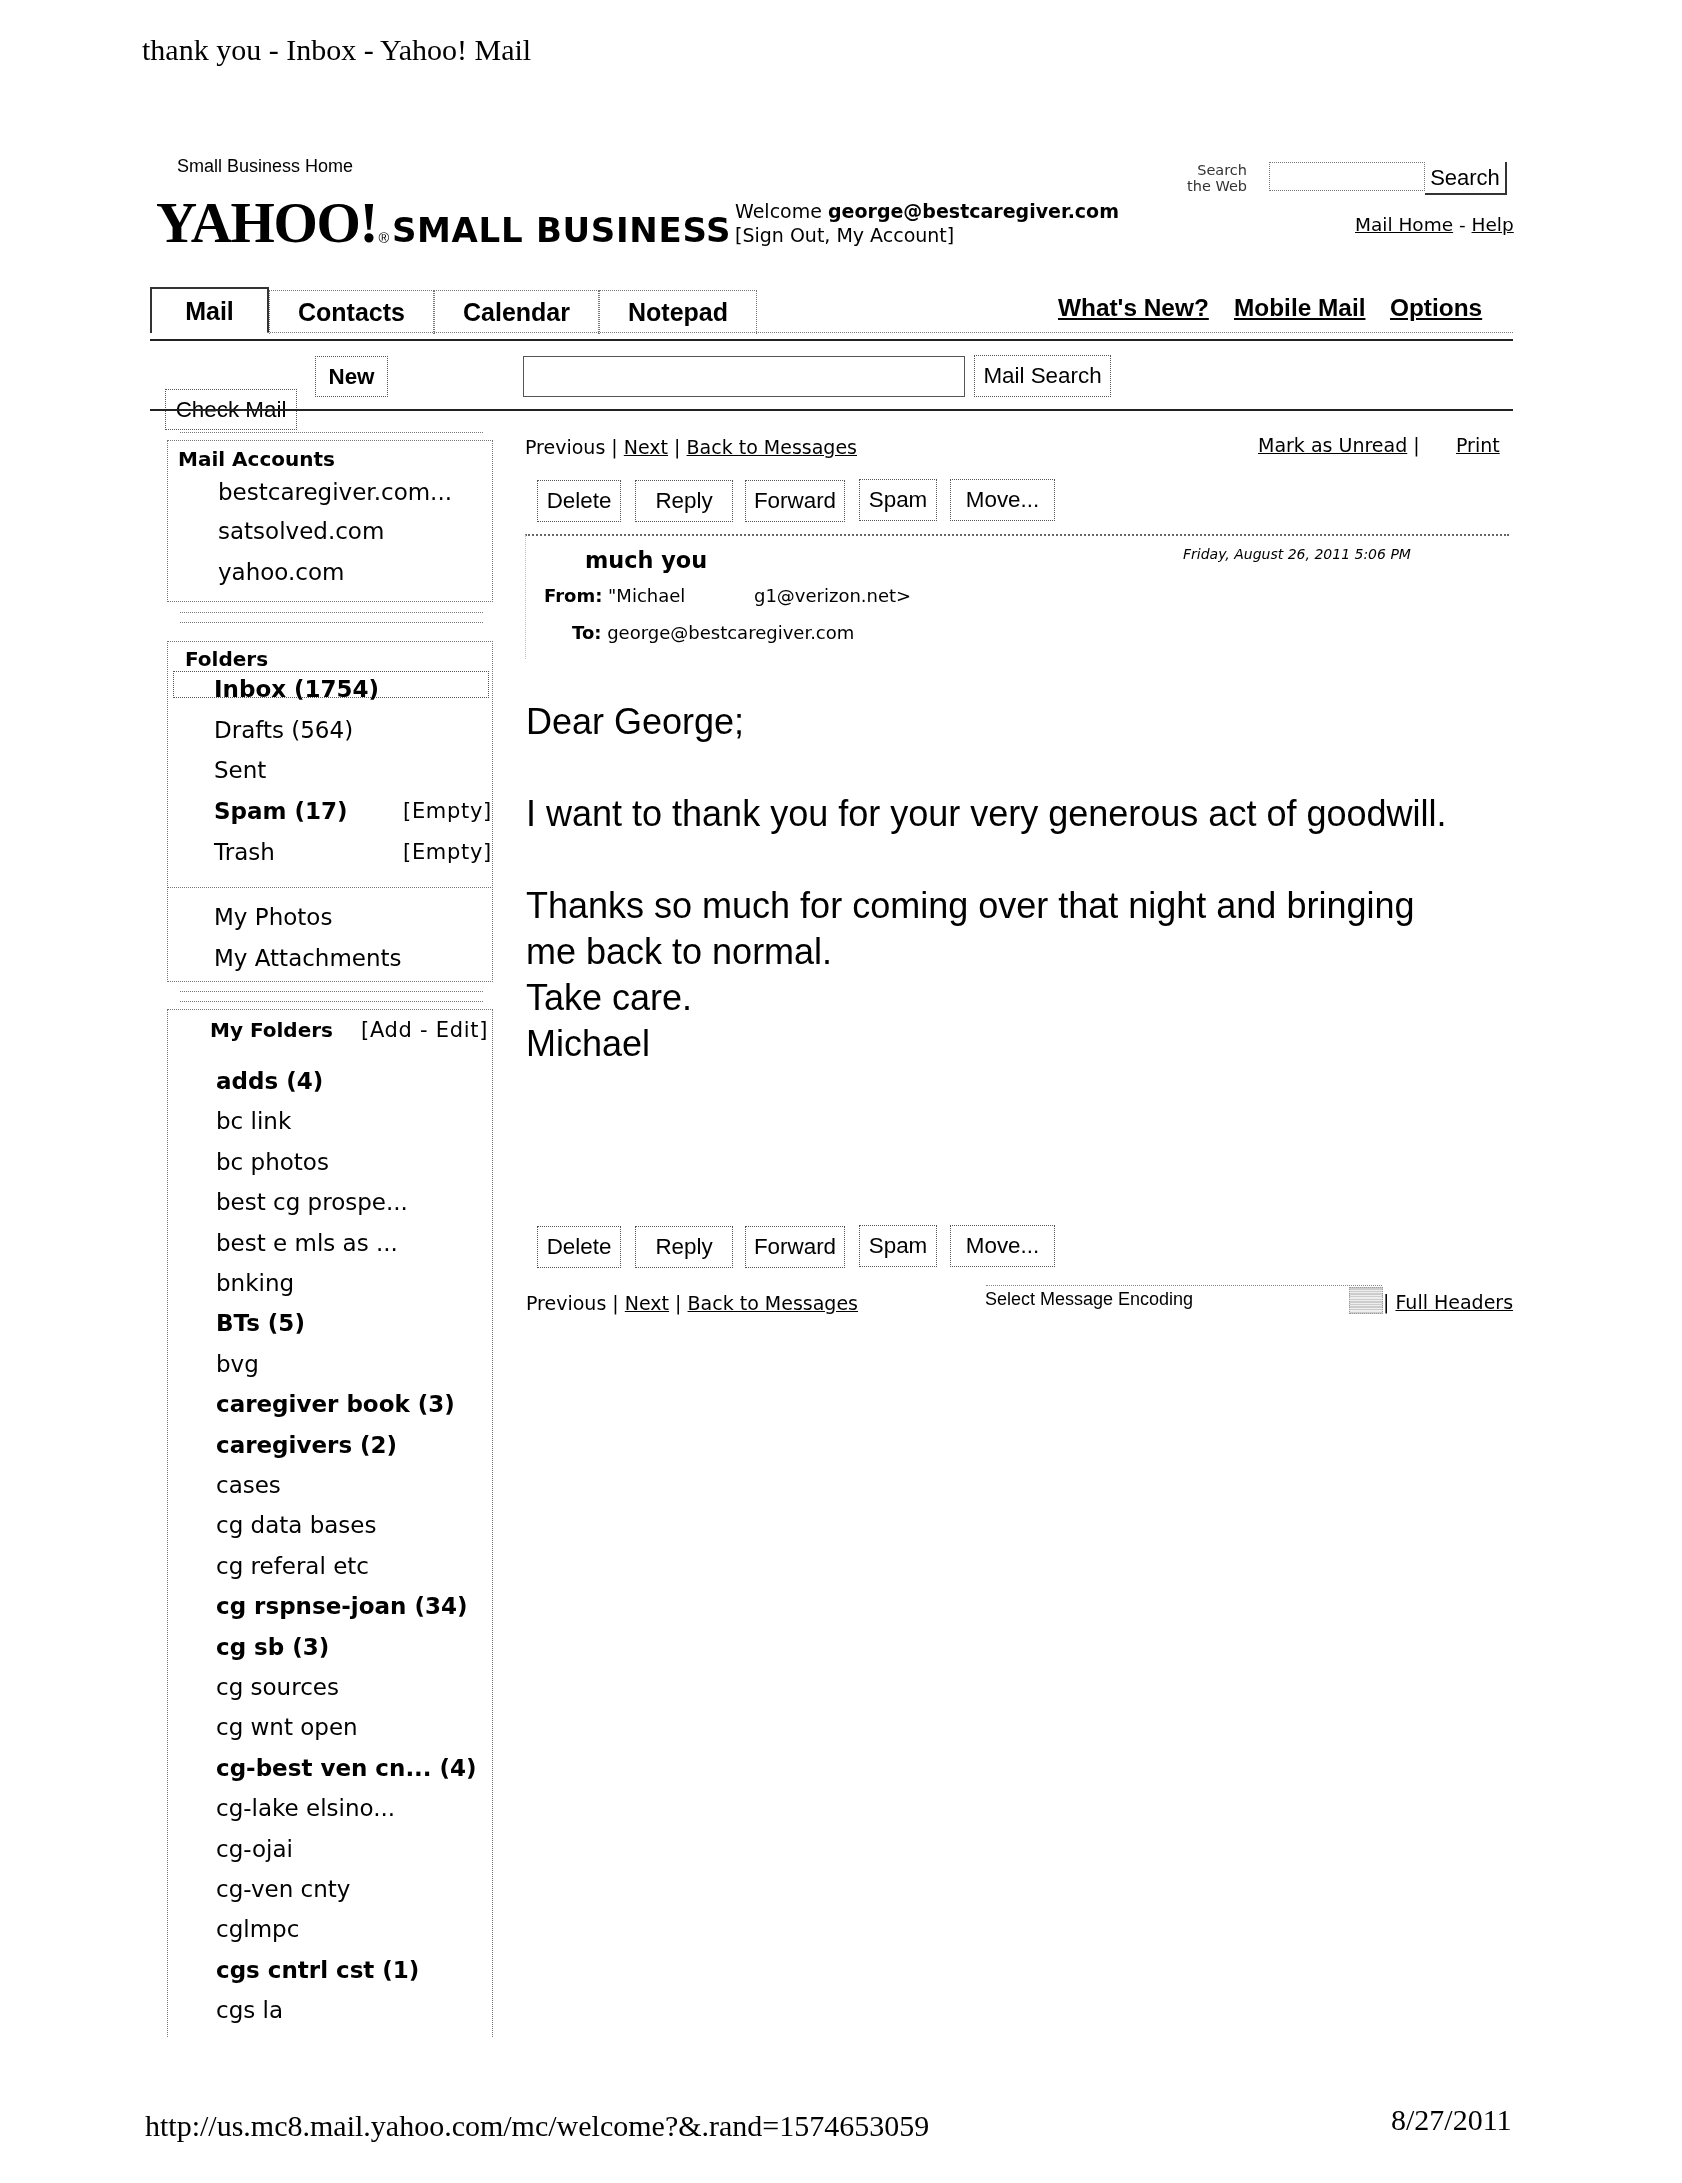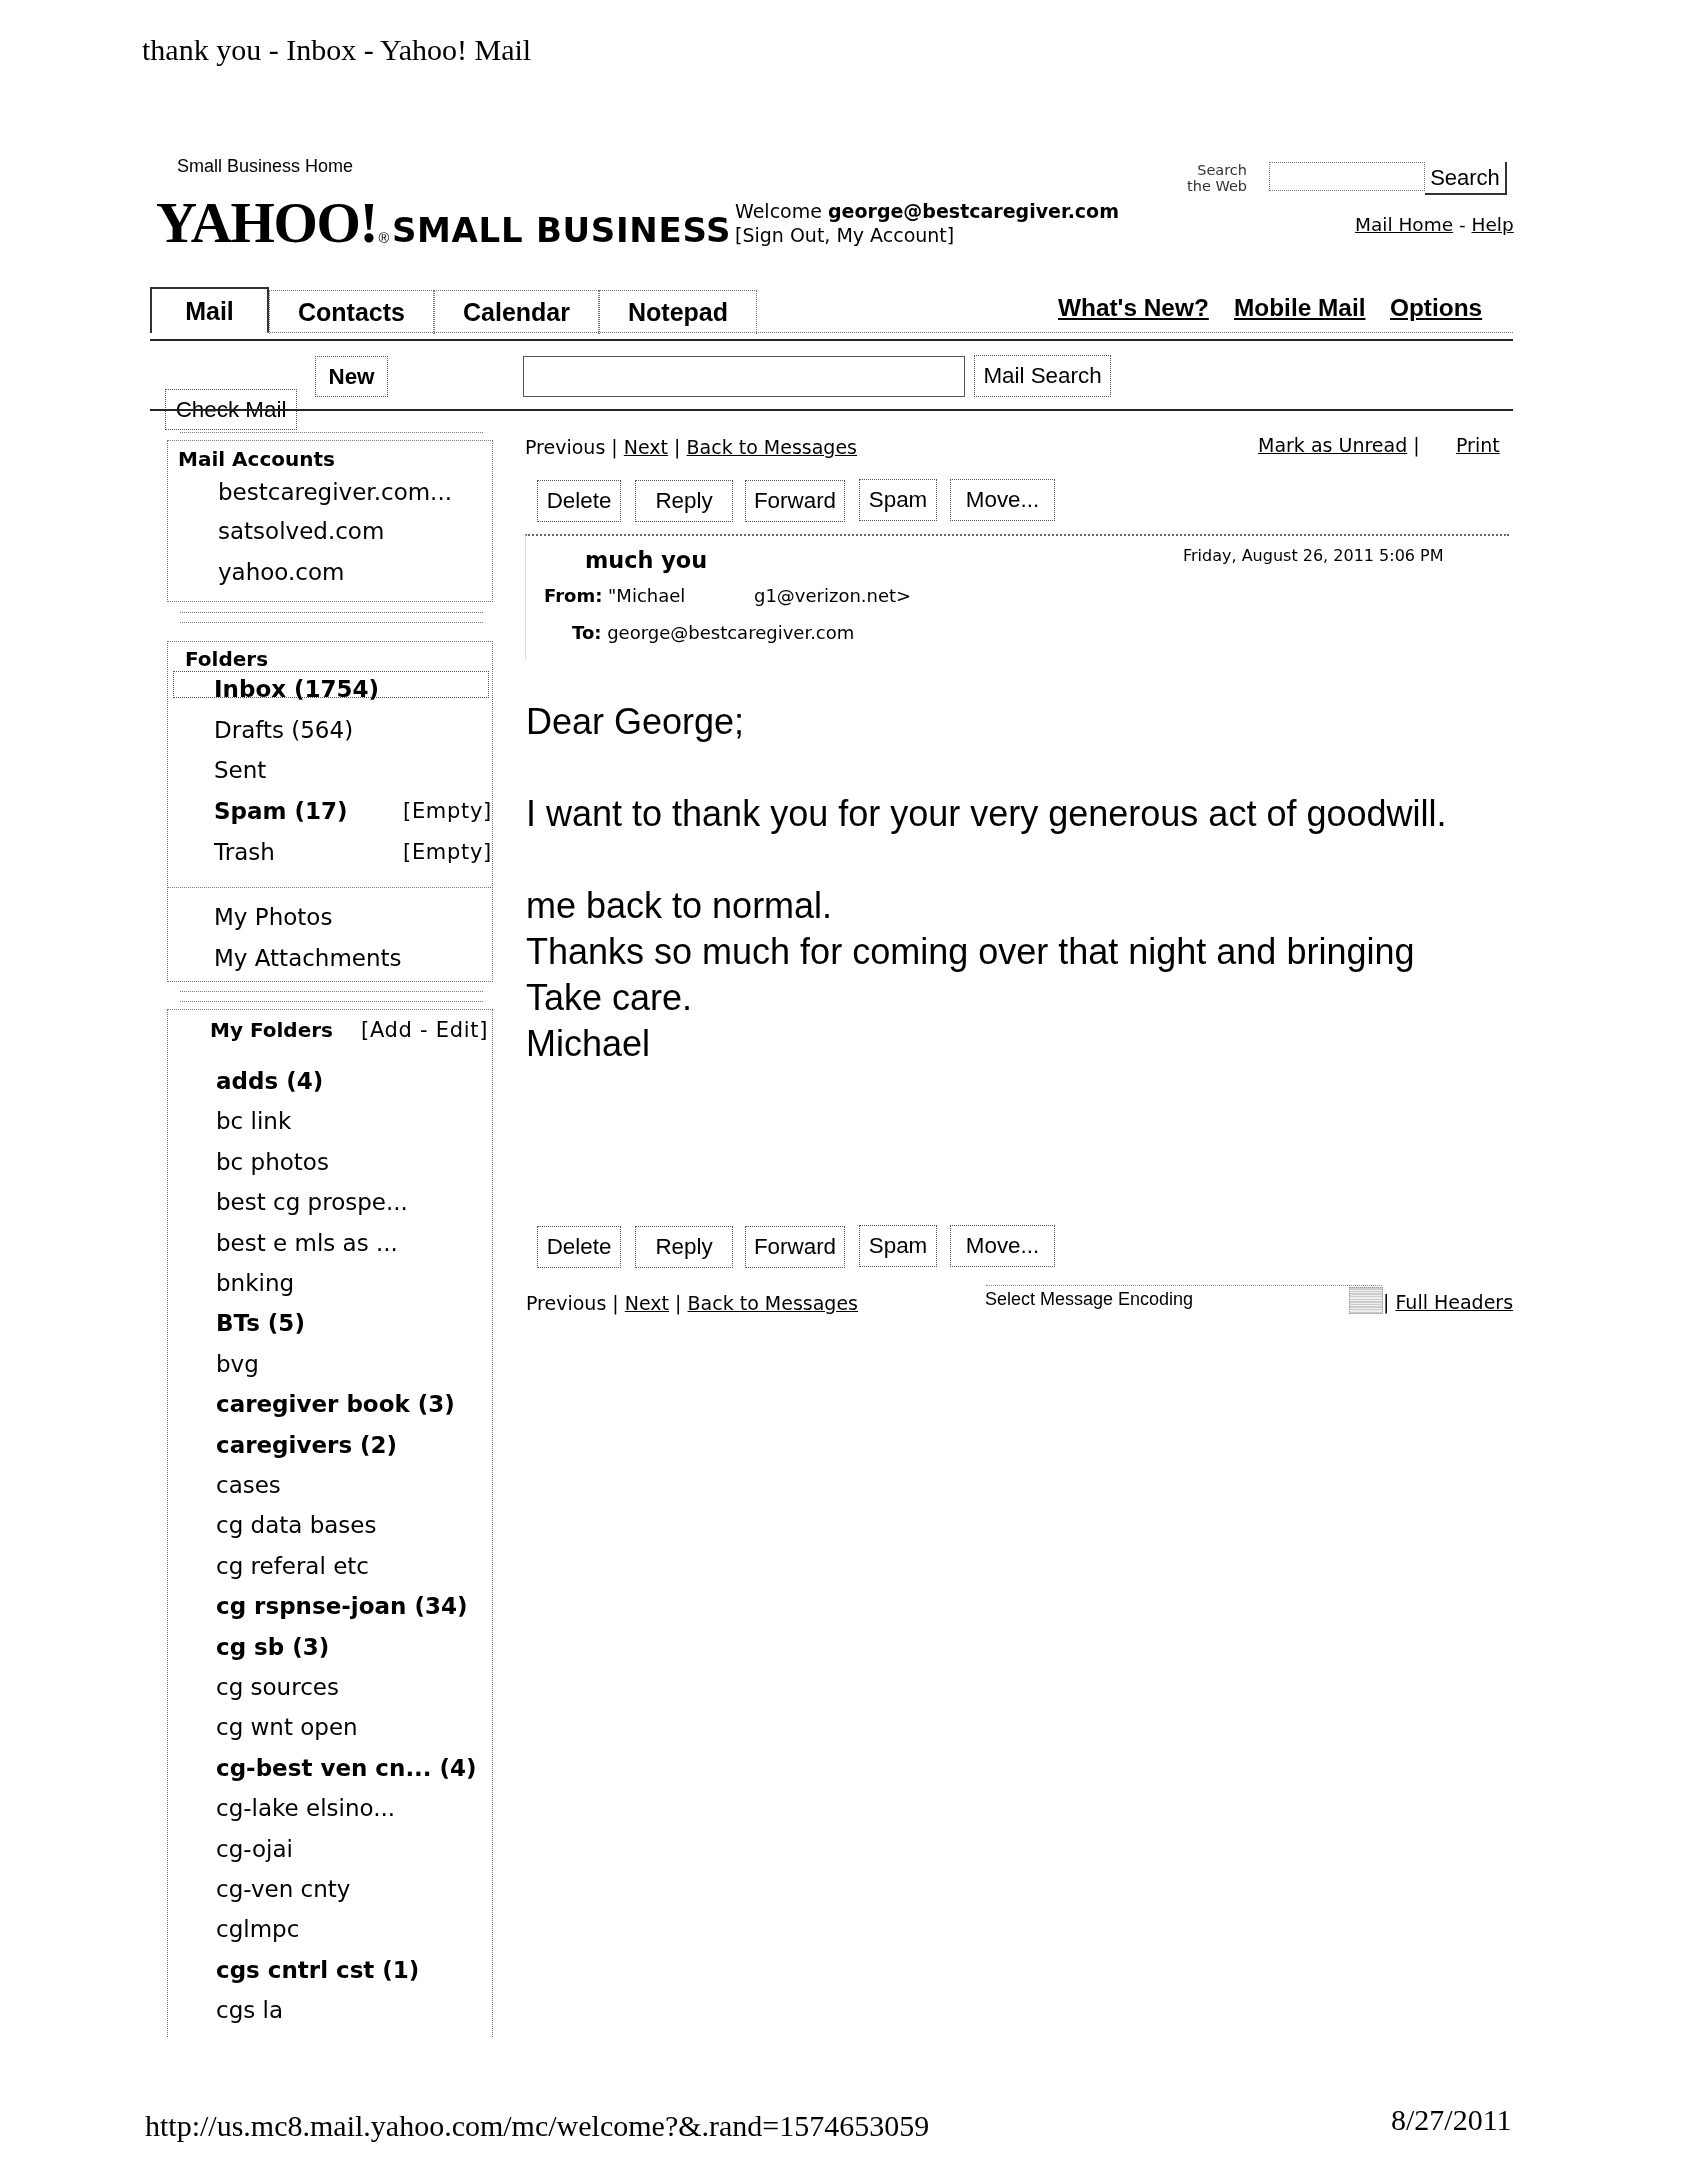--- a/index.html
+++ b/index.html
@@ -168,37 +168,37 @@
 </div>
 
 <div class="btn" style="left:537px;top:480px;width:84px;height:42px;">Delete</div>
 <div class="btn" style="left:635px;top:480px;width:98px;height:42px;">Reply</div>
 <div class="btn" style="left:745px;top:480px;width:100px;height:42px;">Forward</div>
 <div class="btn" style="left:859px;top:479px;width:78px;height:42px;">Spam</div>
 <div class="btn" style="left:950px;top:479px;width:105px;height:42px;">Move...</div>
 
 <div id="msg-header" class="abs"></div>
 <div class="hdr-text" style="left:585px;top:547px;font-size:22.4px;font-weight:bold;">much you</div>
-<div class="hdr-text" style="left:1183px;top:546px;font-size:16px;">Friday, August 26, 2011 5:06 PM</div>
+<div class="hdr-text" style="left:1183px;top:546px;font-size:14px;font-style:italic;">Friday, August 26, 2011 5:06 PM</div>
 <div class="hdr-text" style="left:544px;top:585px;font-size:18px;">
   <b>From:</b>
   <span style="white-space:pre;">"Michael            g1@verizon.net&gt;</span>
 </div>
 <div class="hdr-text" style="left:572px;top:622px;font-size:18px;">
   <b>To:</b>
   <span>george@bestcaregiver.com</span>
 </div>
 
 <div id="body-text" class="abs">
     <p>Dear George;</p>
     <p>&nbsp;</p>
     <p>I want to thank you for your very generous act of goodwill.</p>
     <p>&nbsp;</p>
+    <p>Thanks so much for coming over that night and bringing</p>
     <p>me back to normal.</p>
-    <p>Thanks so much for coming over that night and bringing</p>
     <p>Take care.</p>
     <p>Michael</p>
   </div>
 
 <div class="btn" style="left:537px;top:1226px;width:84px;height:42px;">Delete</div>
 <div class="btn" style="left:635px;top:1226px;width:98px;height:42px;">Reply</div>
 <div class="btn" style="left:745px;top:1226px;width:100px;height:42px;">Forward</div>
 <div class="btn" style="left:859px;top:1225px;width:78px;height:42px;">Spam</div>
 <div class="btn" style="left:950px;top:1225px;width:105px;height:42px;">Move...</div>
 

